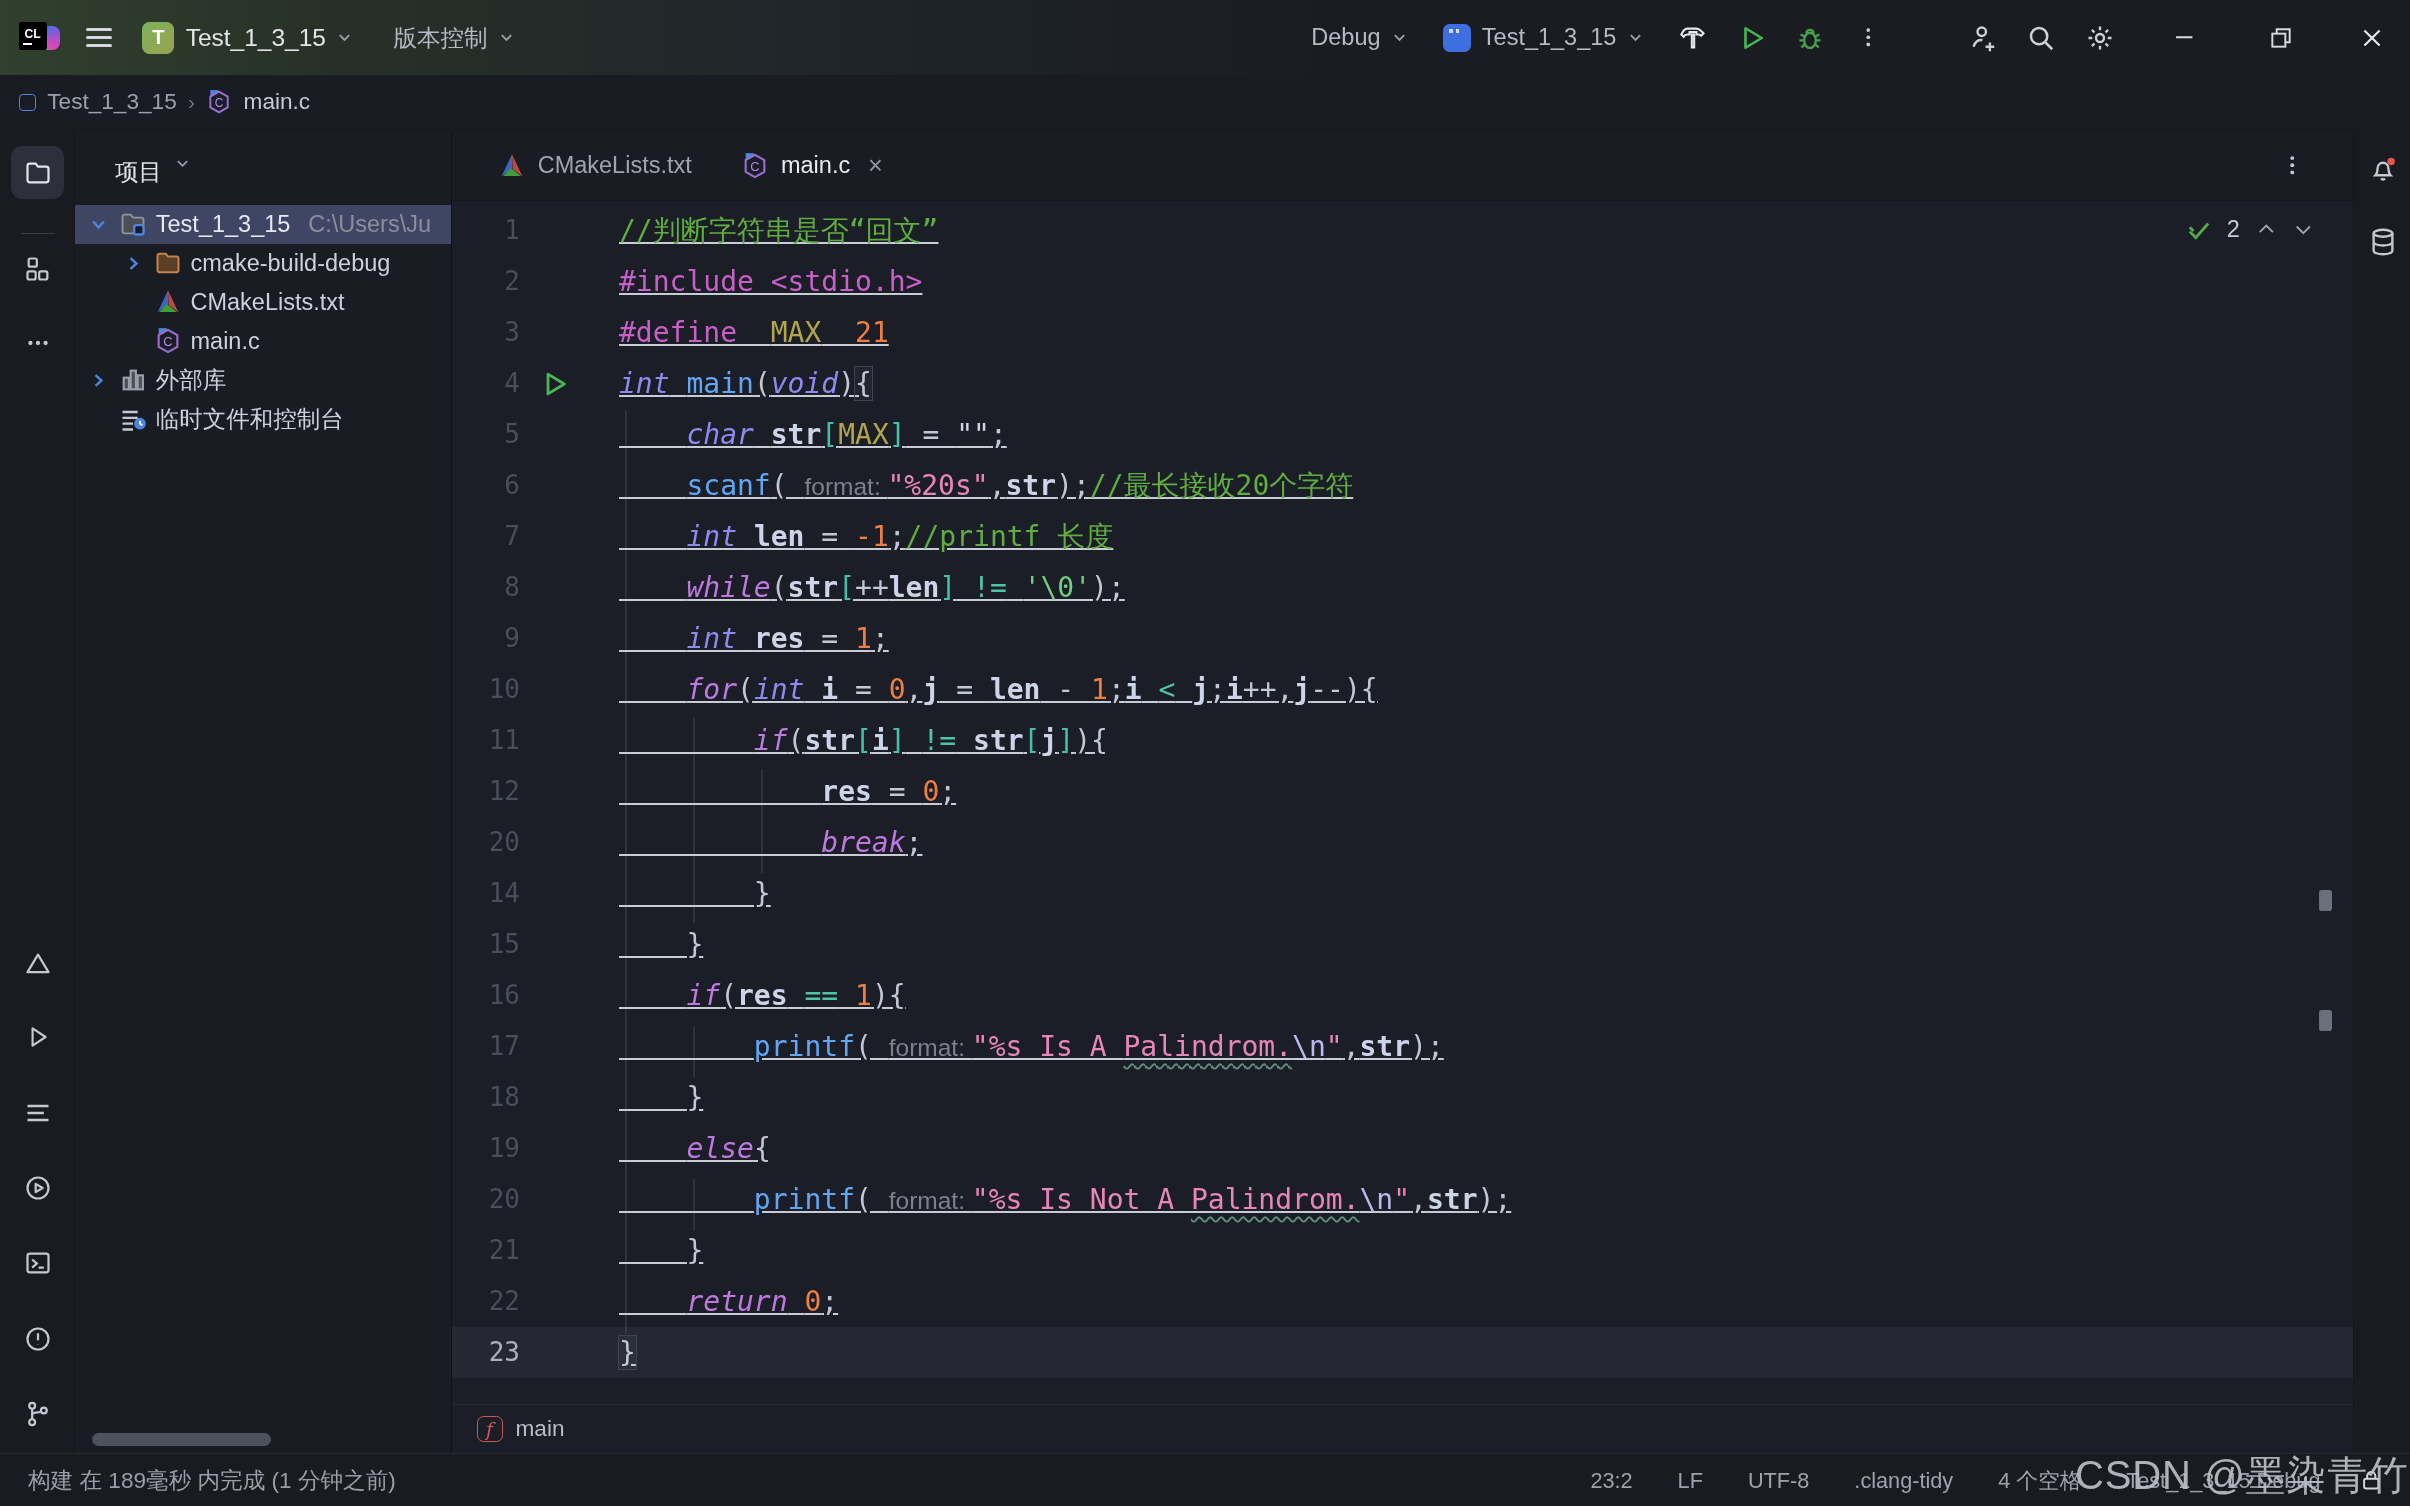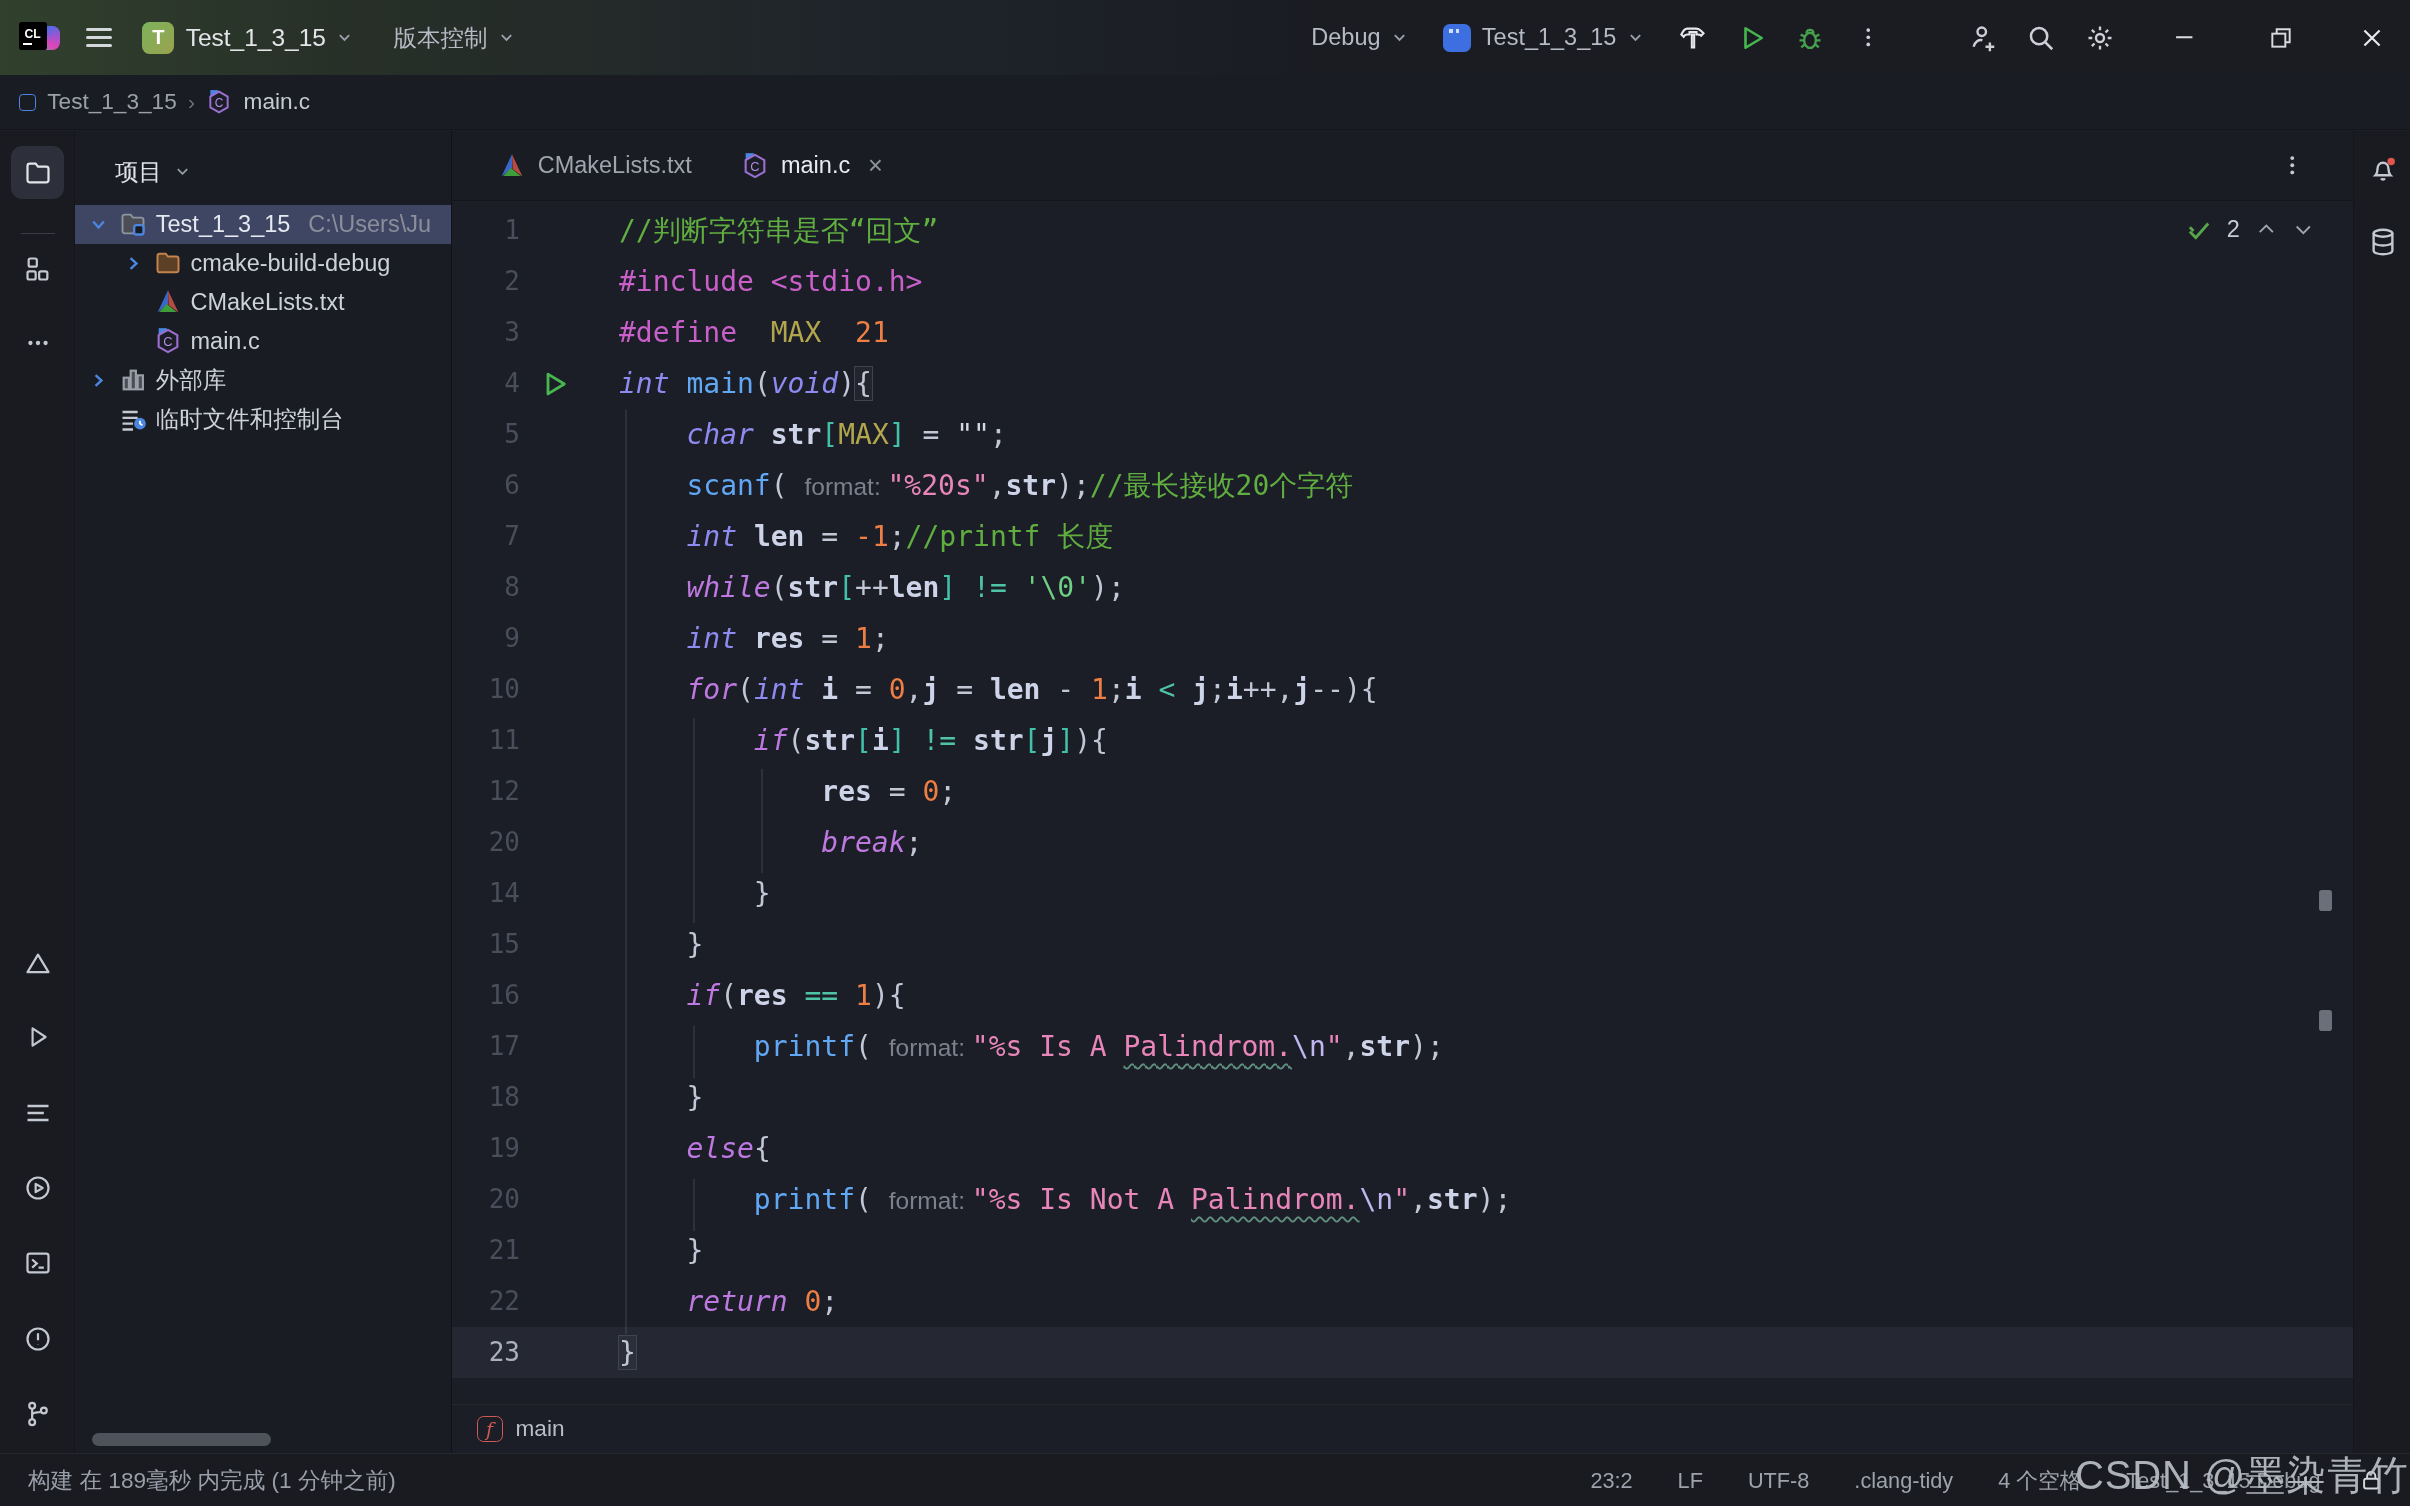--- a/index.html
+++ b/index.html
@@ -39,21 +39,21 @@
 
   
   .main{position:absolute;left:0;top:131px;width:2411px;height:1322px;display:flex;}
   .astrip{width:75px;height:100%;background:#191b21;position:relative;border-right:0.9px solid #14161c;flex:none;}
   .aicon{position:absolute;left:11.3px;width:53px;height:53px;border-radius:11.3px;
     display:flex;align-items:center;justify-content:center;color:#c4c8d0;}
   .aicon.active{background:#2d303b;}
   .astrip .sepline{position:absolute;left:21px;width:34px;height:0.9px;background:#3a3d47;}
 
   .ppanel{width:377px;height:100%;background:#1a1c23;position:relative;border-right:0.9px solid #101218;flex:none;overflow:hidden;}
-  .ppanel-hdr{display:flex;align-items:center;gap:13px;padding:24.5px 0 17px 40px;color:#dfe2e8;font-size:23.5px;}
+  .ppanel-hdr{display:flex;gap:13px;padding:24.5px 0 17px 40px;color:#dfe2e8;font-size:23.5px;}
   .tree{font-size:23.5px;}
   .trow{display:flex;align-items:center;height:39px;gap:8.5px;padding-left:11.3px;white-space:nowrap;}
   .trow.sel{background:#3f4663;}
   .trow .chv{width:24.5px;flex:none;display:flex;justify-content:center;}
   .trow .tico{width:28px;height:28px;flex:none;display:flex;align-items:center;justify-content:center;}
   .trow .lbl{color:#cdd1da;}
   .trow.sel .lbl{color:#e6e9f0;}
   .trow .extra{color:#8a8f9b;margin-left:9.4px;}
   .hscroll{position:absolute;left:17px;bottom:7.5px;width:179px;height:12.2px;border-radius:6.6px;background:#4d525b;}
 
@@ -66,21 +66,21 @@
   .tabs-kebab{position:absolute;right:49px;top:0;height:100%;display:flex;align-items:center;color:#c4c8d0;}
 
   .codearea{flex:1;position:relative;overflow:hidden;}
   .lines{position:absolute;left:0;top:3.8px;width:100%;font-family:"DejaVu Sans Mono","Liberation Mono",monospace;font-size:28px;}
   .line{display:flex;height:51px;line-height:51px;white-space:pre;}
   .line.cur{background:rgba(170,180,210,0.07);}
   .ln{width:68px;flex:none;text-align:right;font-size:26px;color:#494e5a;}
   .line.cur .ln{color:#abb0bc;}
   .rbox{width:99px;flex:none;position:relative;}
   .rbox svg{position:absolute;left:21px;top:12.2px;}
-  .codetxt{flex:1;white-space:pre;}
+  .codetxt{flex:1;white-space:pre;text-decoration:underline;}
   .guide{position:absolute;width:1.9px;background:#2e313c;}
   .smark{position:absolute;width:13px;height:21px;border-radius:2.8px;background:#6a6f79;}
   .inspect{position:absolute;top:15px;right:38px;display:flex;align-items:center;gap:15px;
     font-family:"Liberation Sans",sans-serif;font-size:23.5px;color:#c7ccd6;}
   .inspect .chv2{color:#9fa4ae;}
 
   
   .tk-cm{color:#5fae3f;}
   .tk-pp{color:#c95fc9;}
   .tk-kw{color:#8d8af0;font-style:italic;}

